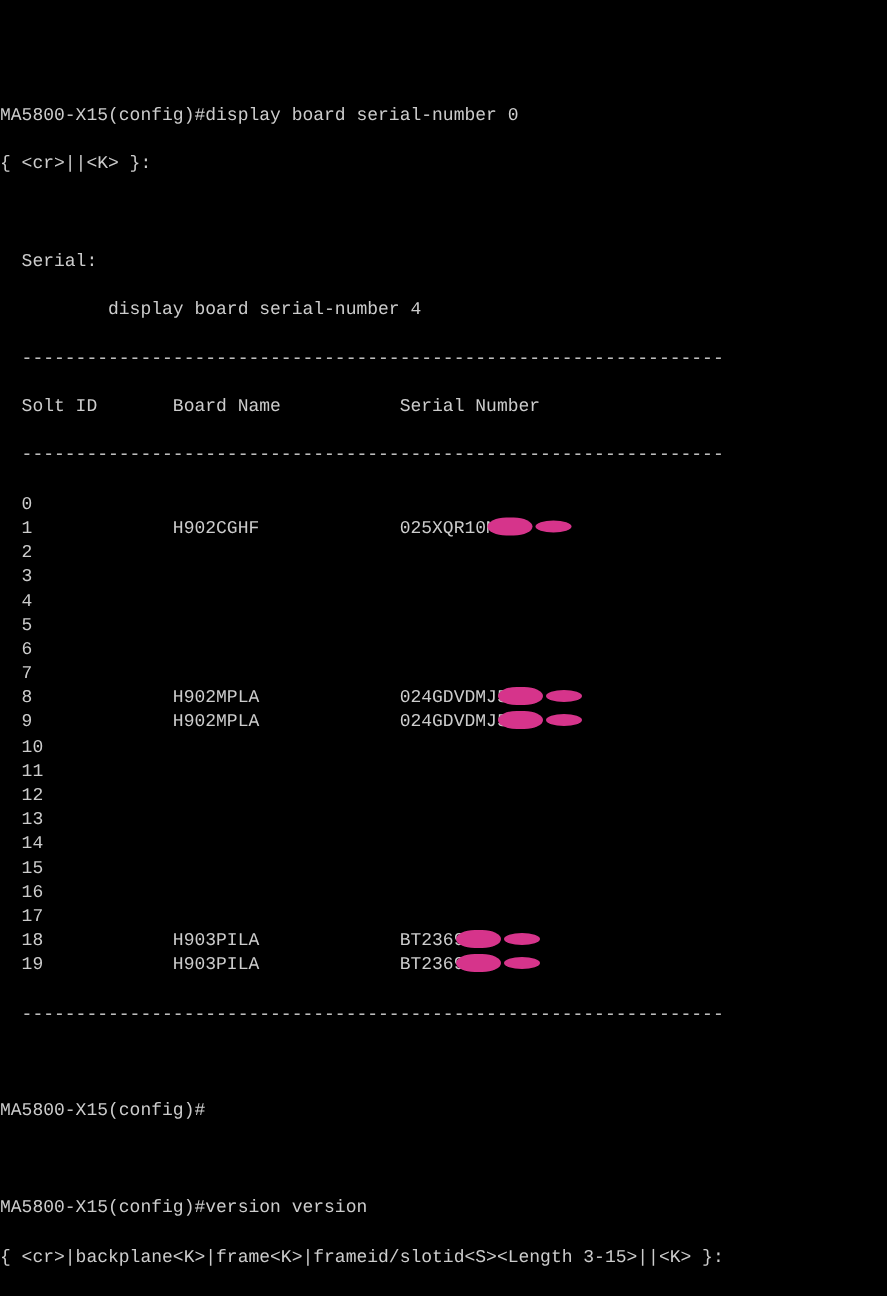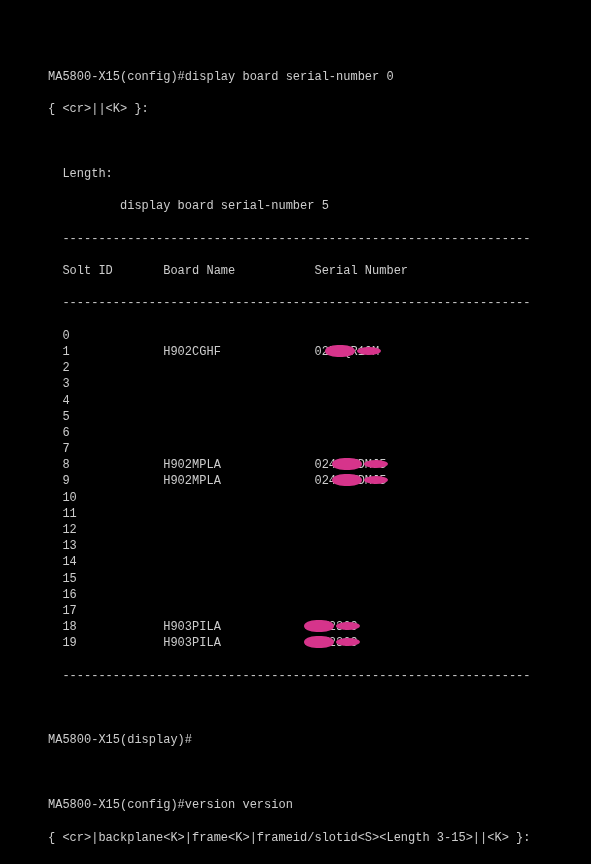--- a/index.html
+++ b/index.html
@@ -14,21 +14,20 @@
       font-size: 12px;
       line-height: 1.35;
       white-space: pre;
       padding: 4px 0;
       width: 591px;
       overflow: hidden;
     }
     .line {
       white-space: pre;
       position: relative;
-      padding-left: 48px;
     }
     .redact {
       position: absolute;
       background: #d6348b;
       border-radius: 50% / 60%;
       height: 12px;
       top: 1px;
     }
     .redact.sm {
       width: 30px;
@@ -42,29 +41,29 @@
     }
   </style>
 </head>
 <body>
 
 
 
 <div class="line">MA5800-X15(config)#display board serial-number 0</div>
 <div class="line">{ &lt;cr&gt;||&lt;K&gt; }:</div>
 <div class="line"> </div>
-<div class="line">  Length:</div>
-<div class="line">          display board serial-number 5</div>
+<div class="line">  Serial:</div>
+<div class="line">          display board serial-number 4</div>
 <div class="line">  -----------------------------------------------------------------</div>
 <div class="line">  Solt ID       Board Name           Serial Number</div>
 <div class="line">  -----------------------------------------------------------------</div>
 <div id="slot-rows"><div class="line">  0</div><div class="line">  1             H902CGHF             025XQR10M<span class="redact sm" style="left: 325.2px;"></span><span class="scribble" style="left: 357.2px; width: 24px;"></span></div><div class="line">  2</div><div class="line">  3</div><div class="line">  4</div><div class="line">  5</div><div class="line">  6</div><div class="line">  7</div><div class="line">  8             H902MPLA             024GDVDMJ5<span class="redact sm" style="left: 332.4px;"></span><span class="scribble" style="left: 364.4px; width: 24px;"></span></div><div class="line">  9             H902MPLA             024GDVDMJ5<span class="redact sm" style="left: 332.4px;"></span><span class="scribble" style="left: 364.4px; width: 24px;"></span></div><div class="line">  10</div><div class="line">  11</div><div class="line">  12</div><div class="line">  13</div><div class="line">  14</div><div class="line">  15</div><div class="line">  16</div><div class="line">  17</div><div class="line">  18            H903PILA             BT2369<span class="redact sm" style="left: 303.6px;"></span><span class="scribble" style="left: 335.6px; width: 24px;"></span></div><div class="line">  19            H903PILA             BT2369<span class="redact sm" style="left: 303.6px;"></span><span class="scribble" style="left: 335.6px; width: 24px;"></span></div></div>
 <div class="line">  -----------------------------------------------------------------</div>
 <div class="line"> </div>
-<div class="line">MA5800-X15(display)#</div>
+<div class="line">MA5800-X15(config)#</div>
 <div class="line"> </div>
 <div class="line">MA5800-X15(config)#version version</div>
 <div class="line">{ &lt;cr&gt;|backplane&lt;K&gt;|frame&lt;K&gt;|frameid/slotid&lt;S&gt;&lt;Length 3-15&gt;||&lt;K&gt; }:</div>
 <div class="line"> </div>
 
 
 
 
 
 

